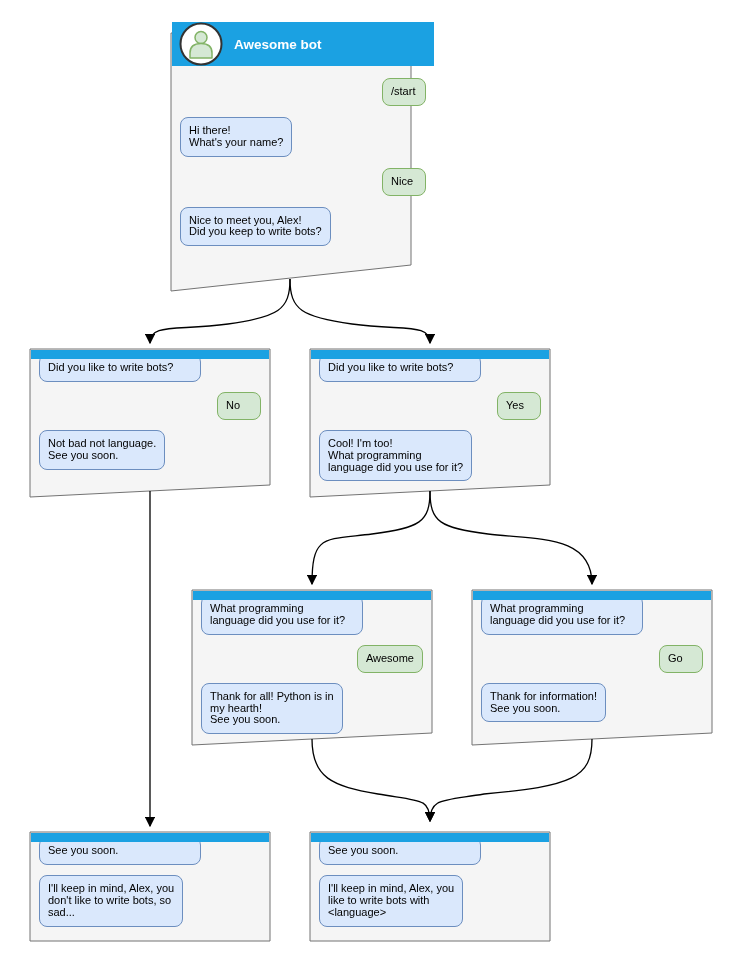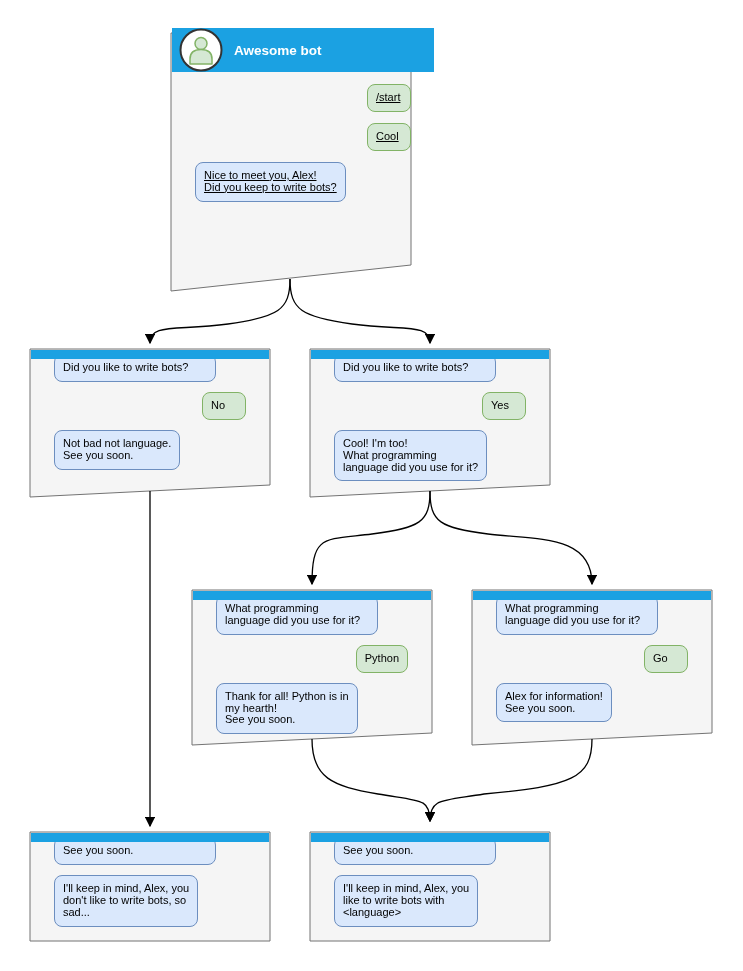--- a/index.html
+++ b/index.html
@@ -25,21 +25,21 @@
     background:var(--header-blue);z-index:3;
   }
   .chat-header{
     position:absolute;left:1px;right:1px;top:1px;height:44px;
     background:var(--header-blue);z-index:3;
     display:flex;align-items:center;
   }
   .avatar{margin-left:7px;flex:0 0 auto;}
   .bot-title{color:#ffffff;font-weight:bold;font-size:13.5px;margin-left:11px;}
   .bubbles{
-    position:relative;z-index:1;margin-top:10px;padding:0 24px;
+    position:relative;z-index:1;margin-top:10px;padding:0 9px;
     display:flex;flex-direction:column;align-items:flex-start;gap:10px;
   }
   .node-root .bubbles{margin-top:57px;gap:11px;}
   .bubble{
     font-size:11px;line-height:1.08;color:#000;
     border-radius:8px;padding:7px 8px;white-space:pre-line;
     max-width:170px;
   }
   .bubble.bot{
     background:var(--bot-bubble-fill);
@@ -75,34 +75,36 @@
 
     <path d="M290,279 C290,310 278,317 228,324 C176,331 150,323 150,343" style="fill:none;stroke:var(--arrow-color);stroke-width:1.3" marker-end="url(#arrow)"></path>
     <path d="M290,279 C290,310 302,317 352,324 C404,331 430,323 430,343" style="fill:none;stroke:var(--arrow-color);stroke-width:1.3" marker-end="url(#arrow)"></path>
     <path d="M150,491 L150,826" style="fill:none;stroke:var(--arrow-color);stroke-width:1.3" marker-end="url(#arrow)"></path>
     <path d="M430,491 C430,522 420,528 372,534 C324,540 312,534 312,584" style="fill:none;stroke:var(--arrow-color);stroke-width:1.3" marker-end="url(#arrow)"></path>
     <path d="M430,491 C430,522 440,528 488,534 C536,540 592,534 592,584" style="fill:none;stroke:var(--arrow-color);stroke-width:1.3" marker-end="url(#arrow)"></path>
     <path d="M312,739 C312,778 332,786 378,794 C420,801 430,798 430,821" style="fill:none;stroke:var(--arrow-color);stroke-width:1.3" marker-end="url(#arrow)"></path>
     <path d="M592,739 C592,778 572,786 484,794 C442,801 430,798 430,821" style="fill:none;stroke:var(--arrow-color);stroke-width:1.3" marker-end="url(#arrow)"></path>
   </svg>
 
-  <div class="node node-root" style="left:171px;top:27px;width:264px;text-decoration:underline;">
+  <div class="node node-root" style="left:171px;top:21px;width:264px;">
     <div class="chat-header">
       <svg class="avatar" width="44" height="44" viewBox="0 0 44 44">
         <circle cx="22" cy="22" r="20.5" fill="#ffffff" stroke="#333333" stroke-width="2"></circle>
         <g style="fill:var(--user-bubble-fill);stroke:var(--user-bubble-border)" stroke-width="1.5" stroke-linejoin="round">
           <circle cx="22" cy="15.5" r="6"></circle>
           <path d="M11,36 L11,31 C11,24.5 15.5,21.5 22,21.5 C28.5,21.5 33,24.5 33,31 L33,36 Z"></path>
         </g>
       </svg>
       <span class="bot-title">Awesome bot</span>
     </div>
     <div class="bubbles">
       <div class="bubble user">/start</div>
-      <div class="bubble user">Cool</div>
+      <div class="bubble bot">Hi there!
+What's your name?</div>
+      <div class="bubble user">Nice</div>
       <div class="bubble bot">Nice to meet you, Alex!
 Did you keep to write bots?</div>
     </div>
   </div>
 
   <div class="node" style="left:30px;top:349px;width:240px;">
     <div class="strip"></div>
     <div class="bubbles">
       <div class="bubble bot q first-q">Did you like to write bots?</div>
       <div class="bubble user">No</div>
@@ -120,34 +122,34 @@
 What programming
 language did you use for it?</div>
     </div>
   </div>
 
   <div class="node" style="left:192px;top:590px;width:240px;">
     <div class="strip"></div>
     <div class="bubbles">
       <div class="bubble bot q first-q">What programming
 language did you use for it?</div>
-      <div class="bubble user">Python</div>
+      <div class="bubble user">Awesome</div>
       <div class="bubble bot">Thank for all! Python is in
 my hearth!
 See you soon.</div>
     </div>
   </div>
 
   <div class="node" style="left:472px;top:590px;width:240px;">
     <div class="strip"></div>
     <div class="bubbles">
       <div class="bubble bot q first-q">What programming
 language did you use for it?</div>
       <div class="bubble user">Go</div>
-      <div class="bubble bot">Alex for information!
+      <div class="bubble bot">Thank for information!
 See you soon.</div>
     </div>
   </div>
 
   <div class="node" style="left:30px;top:832px;width:240px;">
     <div class="strip"></div>
     <div class="bubbles">
       <div class="bubble bot q first-q">See you soon.</div>
       <div class="bubble bot">I'll keep in mind, Alex, you
 don't like to write bots, so

